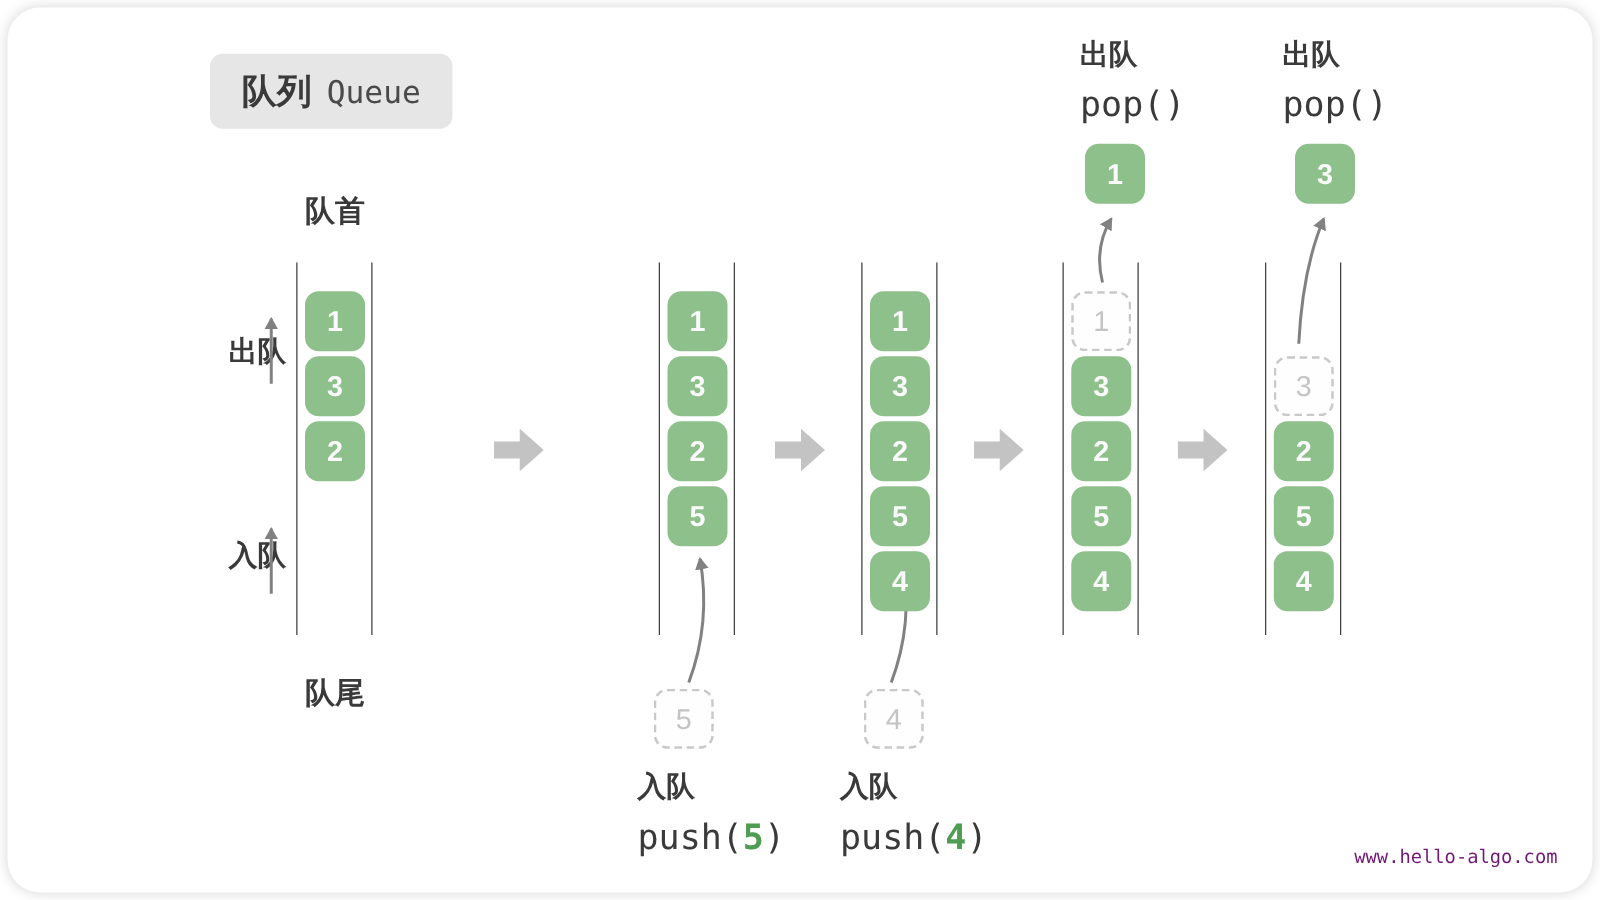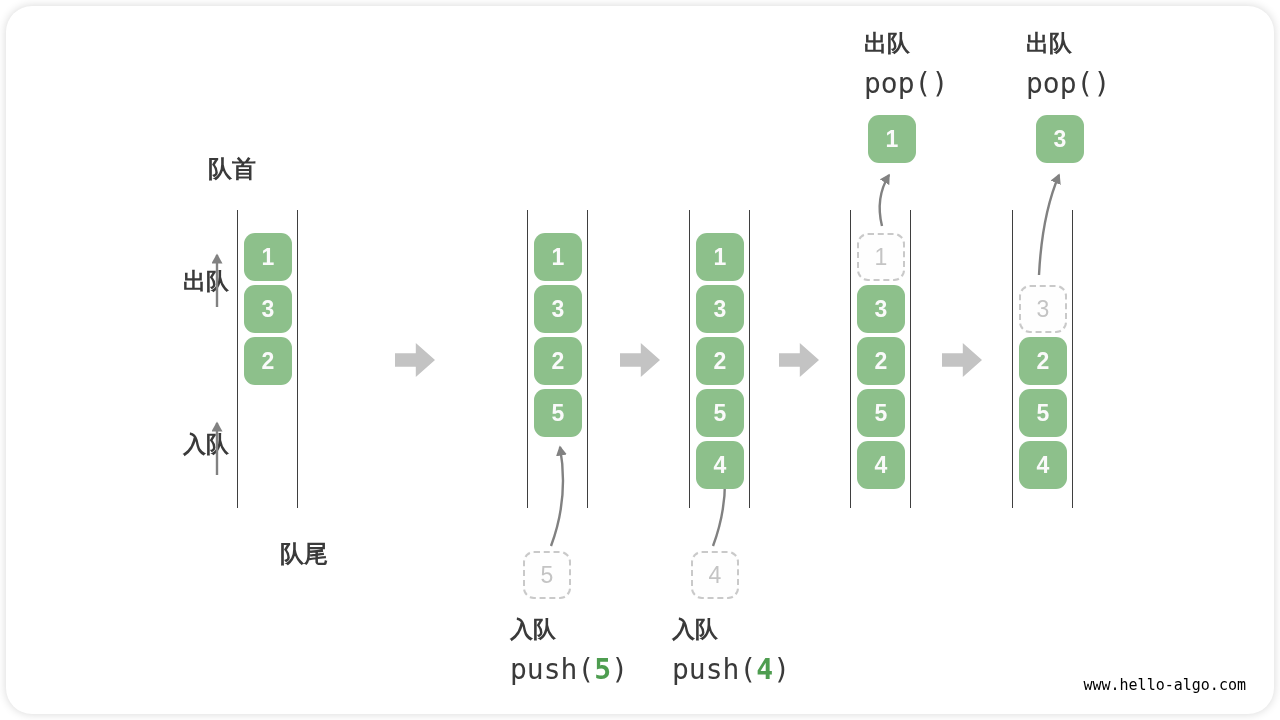--- a/index.html
+++ b/index.html
@@ -12,50 +12,54 @@
        font-family:"Liberation Sans",sans-serif;overflow:hidden;}
   .card{position:absolute;left:6px;top:6px;right:6px;bottom:6px;background:#fff;
         border-radius:26px;box-shadow:0 0 10px rgba(0,0,0,0.16);}
   .stage{position:absolute;left:0;top:0;width:1280px;height:720px;}
   .title-box{position:absolute;left:168px;top:43px;width:194px;height:60px;
              background:var(--titleBg);border-radius:10px;display:flex;
              align-items:center;justify-content:center;gap:12px;}
   .title-zh{font-size:28px;font-weight:700;color:var(--text);}
   .title-en{font-family:"DejaVu Sans Mono",monospace;font-size:25px;color:#4a4a4a;}
   .lbl{position:absolute;font-weight:700;color:var(--text);font-size:23px;white-space:nowrap;}
-  .lbl-front{left:208px;top:153px;width:120px;text-align:left;font-size:24px;}
-  .lbl-rear{left:208px;top:538px;width:120px;text-align:right;font-size:24px;}
+  .lbl-front{left:208px;top:153px;width:120px;text-align:center;font-size:24px;}
+  .lbl-rear{left:208px;top:538px;width:120px;text-align:center;font-size:24px;}
   .lbl-dequeue{left:183px;top:266px;}
   .lbl-enqueue{left:183px;top:429px;}
   .channel{position:absolute;top:210px;height:298px;width:59px;
            border-left:1.5px solid var(--chline);border-right:1.5px solid var(--chline);}
   .cell{position:absolute;width:48px;height:48px;border-radius:11px;display:flex;
         align-items:center;justify-content:center;font-size:23px;font-weight:700;
         box-sizing:border-box;}
   .cell.filled{background:var(--green);color:var(--cellText);}
   .cell.dashed{border:2px dashed var(--ghostBorder);color:var(--ghostText);
                font-weight:400;background:#FEFEFE;}
   .caption{position:absolute;text-align:left;white-space:nowrap;}
   .caption .action{font-size:23px;font-weight:700;color:var(--text);}
   .caption .code{font-family:"DejaVu Sans Mono",monospace;font-size:28px;
                  color:var(--text);margin-top:8px;}
   .caption .code .arg{color:var(--accent);font-weight:700;}
   .block-arrow{position:absolute;width:40px;height:36px;background:var(--blockArrow);
                clip-path:polygon(0 31%,52% 31%,52% 3%,100% 50%,52% 97%,52% 69%,0 69%);}
   .arrow-layer{position:absolute;left:0;top:0;pointer-events:none;}
   .watermark{position:absolute;right:34px;top:676px;font-family:"DejaVu Sans Mono",monospace;
-             font-size:15px;color:#000000;}
+             font-size:15px;color:#701a75;}
 </style>
 </head>
 <body>
 
 <div class="card"></div>
 
 <div class="stage">
 
+  <div class="title-box">
+    <span class="title-zh">队列</span>
+    <span class="title-en">Queue</span>
+  </div>
 
   <div class="lbl lbl-front">队首</div>
   <div class="lbl lbl-rear">队尾</div>
   <div class="lbl lbl-dequeue">出队</div>
   <div class="lbl lbl-enqueue">入队</div>
 
   <svg class="arrow-layer" width="1280" height="720">
     <defs>
       <marker id="ah" markerWidth="11" markerHeight="11" refX="8.5" refY="5.5" orient="auto" markerUnits="userSpaceOnUse">
         <path d="M0,0 L10,5.5 L0,11 z" fill="#818181"></path>

